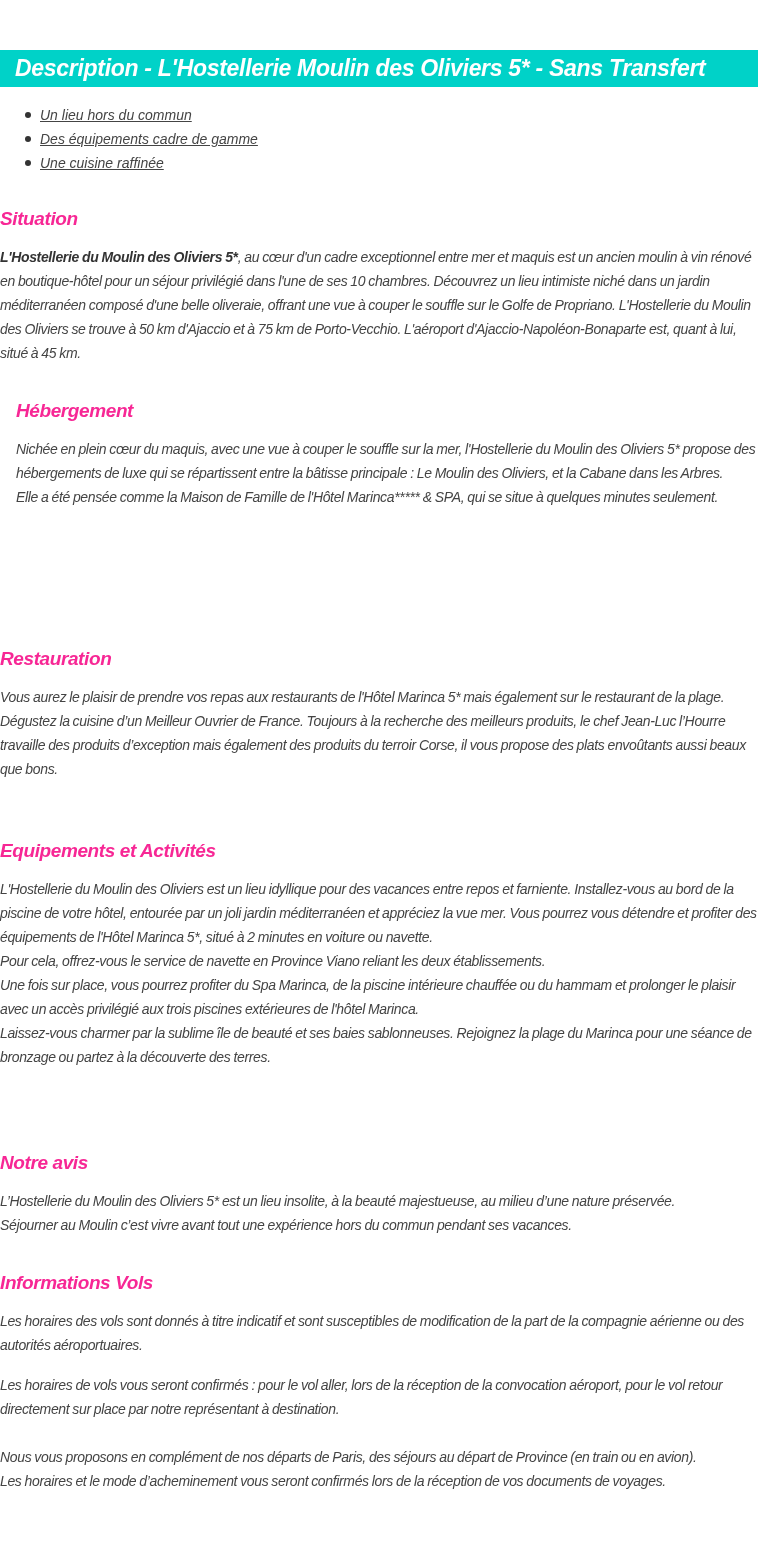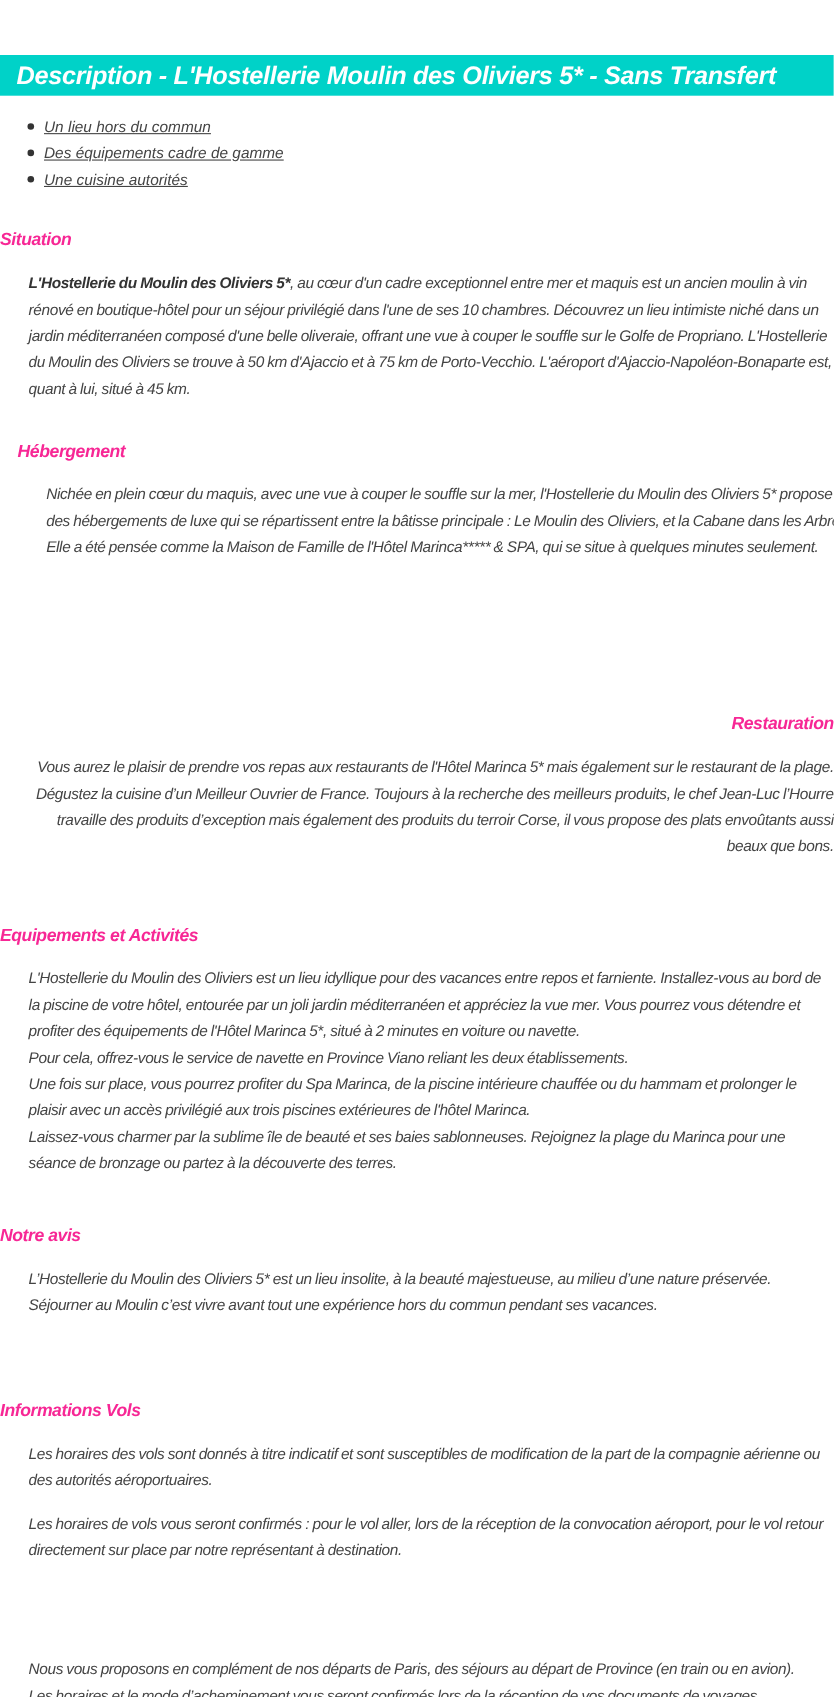--- a/index.html
+++ b/index.html
@@ -50,86 +50,85 @@
       width: 6px; height: 6px;
       border-radius: 50%;
       background: #333;
     }
     .section { position: absolute; left: 0; width: 758px; }
     .section h2 {
       margin: 0;
       color: #f72795;
       font-style: italic;
       font-weight: bold;
-      font-size: 16px;
+      font-size: 19px;
       line-height: 28px;
       letter-spacing: -0.4px;
     }
     .section p {
       margin: 0;
       font-style: italic;
       font-size: 14px;
       line-height: 24px;
       color: #444;
       letter-spacing: -0.35px;
       word-spacing: -0.5px;
-      padding-left: 26px;
     }
     .section .body { margin-top: 12px; }
     .section p.gap { margin-top: 16px; }
-    .section p.gap-lg { margin-top: 84px; font-style: italic; }
+    .section p.gap-lg { margin-top: 24px; font-style: italic; }
     b { font-weight: bold; font-style: italic; color: #333; }
   </style>
 </head>
 <body>
 
 <div class="banner">
   <h1>Description - L'Hostellerie Moulin des Oliviers 5* - Sans Transfert</h1>
 </div>
 
 <ul class="highlights">
   <li>Un lieu hors du commun</li>
   <li>Des équipements cadre de gamme</li>
-  <li>Une cuisine autorités</li>
+  <li>Une cuisine raffinée</li>
 </ul>
 
 <div class="section" style="top:205px;">
   <h2>Situation</h2>
   <div class="body">
     <p><b>L'Hostellerie du Moulin des Oliviers 5*</b><span>, au cœur d'un cadre exceptionnel entre mer et maquis est un ancien moulin à vin rénové en boutique-hôtel pour un séjour privilégié dans l'une de ses 10 chambres. Découvrez un lieu intimiste niché dans un jardin méditerranéen composé d'une belle oliveraie, offrant une vue à couper le souffle sur le Golfe de Propriano. L'Hostellerie du Moulin des Oliviers se trouve à 50 km d'Ajaccio et à 75 km de Porto-Vecchio. L'aéroport d'Ajaccio-Napoléon-Bonaparte est, quant à lui, situé à 45 km.</span></p>
   </div>
 </div>
 
 <div class="section" style="top:397px;margin-left:16px;">
   <h2>Hébergement</h2>
   <div class="body">
     <p>Nichée en plein cœur du maquis, avec une vue à couper le souffle sur la mer, l'Hostellerie du Moulin des Oliviers 5* propose des hébergements de luxe qui se répartissent entre la bâtisse principale : Le Moulin des Oliviers, et la Cabane dans les Arbres.</p>
     <p>Elle a été pensée comme la Maison de Famille de l'Hôtel Marinca***** &amp; SPA, qui se situe à quelques minutes seulement.</p>
   </div>
 </div>
 
-<div class="section" style="top:645px;text-align:right;">
+<div class="section" style="top:645px;">
   <h2>Restauration</h2>
   <div class="body">
     <p>Vous aurez le plaisir de prendre vos repas aux restaurants de l'Hôtel Marinca 5* mais également sur le restaurant de la plage.</p>
     <p>Dégustez la cuisine d’un Meilleur Ouvrier de France. Toujours à la recherche des meilleurs produits, le chef Jean-Luc l’Hourre travaille des produits d’exception mais également des produits du terroir Corse, il vous propose des plats envoûtants aussi beaux que bons.</p>
   </div>
 </div>
 
 <div class="section" style="top:837px;">
   <h2>Equipements et Activités</h2>
   <div class="body">
     <p>L'Hostellerie du Moulin des Oliviers est un lieu idyllique pour des vacances entre repos et farniente. Installez-vous au bord de la piscine de votre hôtel, entourée par un joli jardin méditerranéen et appréciez la vue mer. Vous pourrez vous détendre et profiter des équipements de l'Hôtel Marinca 5*, situé à 2 minutes en voiture ou navette.</p>
     <p>Pour cela, offrez-vous le service de navette en Province Viano reliant les deux établissements.</p>
     <p>Une fois sur place, vous pourrez profiter du Spa Marinca, de la piscine intérieure chauffée ou du hammam et prolonger le plaisir avec un accès privilégié aux trois piscines extérieures de l'hôtel Marinca.</p>
     <p>Laissez-vous charmer par la sublime île de beauté et ses baies sablonneuses. Rejoignez la plage du Marinca pour une séance de bronzage ou partez à la découverte des terres.</p>
   </div>
 </div>
 
-<div class="section" style="top:1110px;">
+<div class="section" style="top:1149px;">
   <h2>Notre avis</h2>
   <div class="body">
     <p>L’Hostellerie du Moulin des Oliviers 5* est un lieu insolite, à la beauté majestueuse, au milieu d’une nature préservée.</p>
     <p>Séjourner au Moulin c’est vivre avant tout une expérience hors du commun pendant ses vacances.</p>
   </div>
 </div>
 
 <div class="section" style="top:1269px;">
   <h2>Informations Vols</h2>
   <div class="body">

